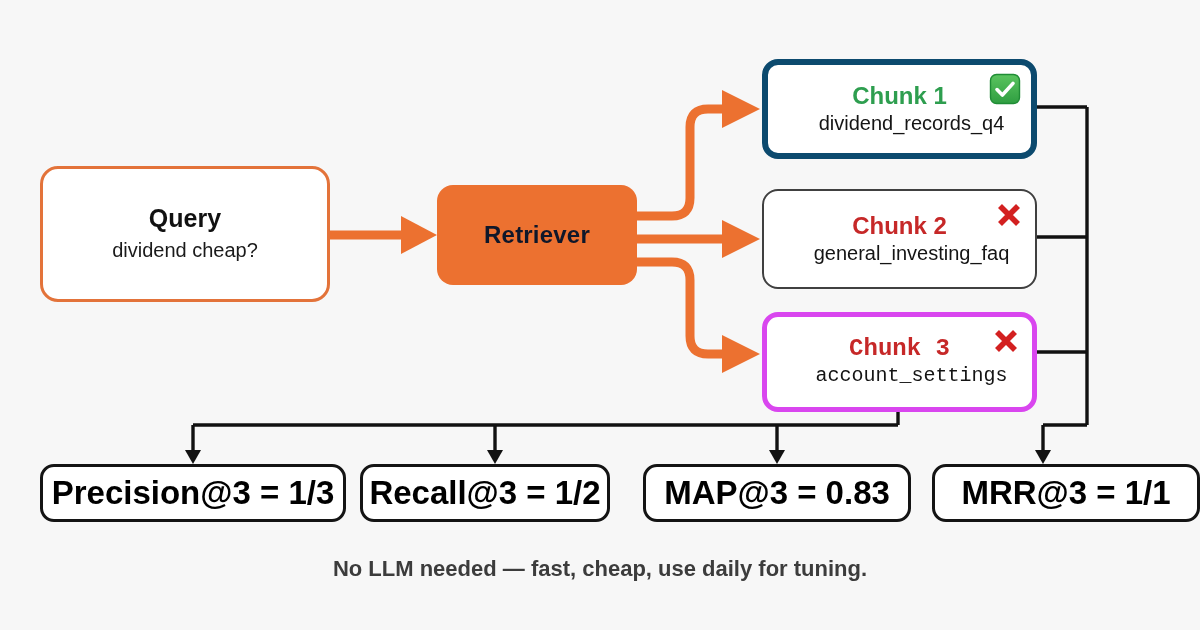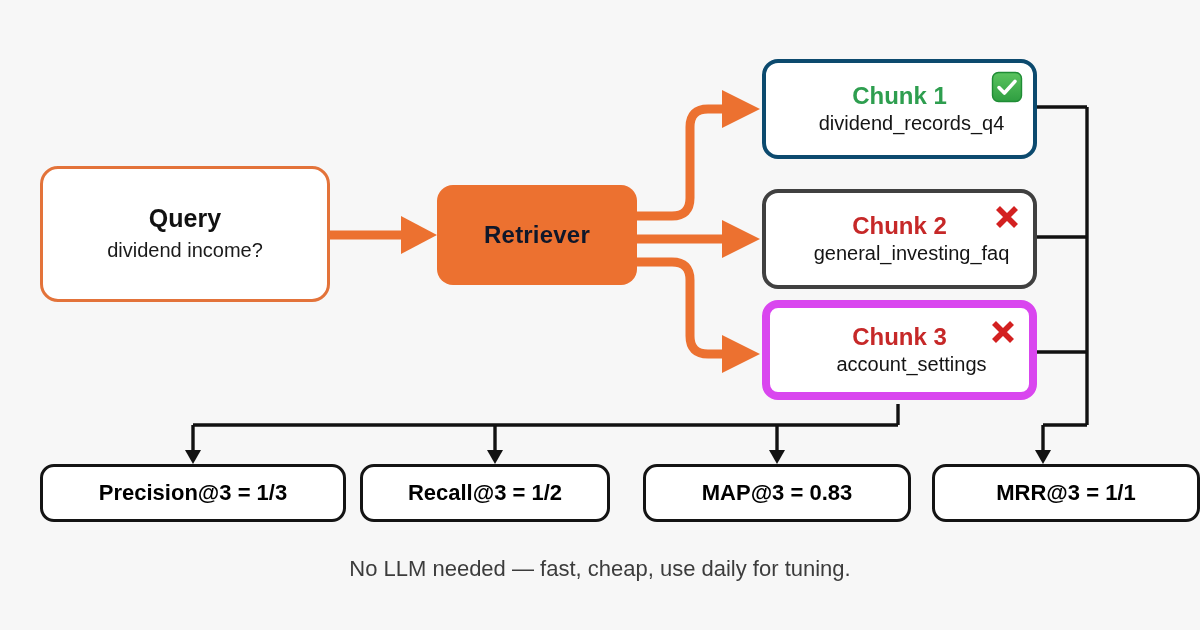--- a/index.html
+++ b/index.html
@@ -20,43 +20,43 @@
   #query-box{left:40px;top:166px;width:290px;height:136px;border:3px solid #e3733a;border-radius:18px;}
   #query-title{font-size:25px;font-weight:bold;color:#111;line-height:1.1;margin-bottom:6px;}
   #query-body{font-size:20px;color:#1a1a1a;line-height:1.26;text-align:center;}
 
   
   #retriever-box{left:437px;top:185px;width:200px;height:100px;background:#ec7130;border:none;border-radius:16px;}
   #retriever-label{font-size:24px;font-weight:bold;color:#0f172a;letter-spacing:.2px;}
 
   
   .chunk{width:275px;height:100px;border-radius:16px;}
-  #chunk1-box{left:762px;top:59px;border:4px solid #0c4a6e;}
-  #chunk2-box{left:762px;top:189px;border:4px solid #404040;}
-  #chunk3-box{left:762px;top:300px;border:8px solid #d946ef;}
+  #chunk1-box{left:762px;top:59px;border:6px solid #0c4a6e;}
+  #chunk2-box{left:762px;top:189px;border:2px solid #404040;}
+  #chunk3-box{left:762px;top:312px;border:5px solid #d946ef;font-family:Liberation Mono, monospace;}
   .chunk-title{font-size:24px;font-weight:bold;line-height:1.1;margin-bottom:2px;}
   #chunk1-title{color:#2e9e4f;}
   #chunk2-title,#chunk3-title{color:#c62828;}
   .chunk-sub{font-size:20px;color:#141414;line-height:1.2;margin-left:24px;}
 
   .badge{position:absolute;top:7px;right:9px;width:34px;height:34px;
          display:flex;align-items:center;justify-content:center;}
   .badge svg{display:block;}
 
   
   .metric{height:58px;border:3px solid #141414;border-radius:14px;background:#fff;
-          font-size:22px;font-weight:bold;color:#000;}
+          font-size:33px;font-weight:bold;color:#000;}
   #metric-0{left:40px;top:464px;width:306px;}
   #metric-1{left:360px;top:464px;width:250px;}
   #metric-2{left:643px;top:464px;width:268px;justify-content:center;}
   #metric-3{left:932px;top:464px;width:268px;}
 
   
   #caption{position:absolute;left:0;top:556px;width:1200px;text-align:center;
-           font-size:22px;color:#3c3c3c;}
+           font-size:22px;color:#3c3c3c;font-weight:bold;}
 </style>
 </head>
 <body>
 
 <div id="stage">
 
   <svg id="wires" viewBox="0 0 1200 630" xmlns="http://www.w3.org/2000/svg">
 
     <g>
       <path d="M330 235 H 405" stroke="#ec7130" stroke-width="9" fill="none"></path>
@@ -100,21 +100,21 @@
       <path d="M1043 425 V 452"></path>
     </g>
     <g fill="#111">
       <path d="M1035 450 L 1043 464 L 1051 450 Z"></path>
     </g>
   </svg>
 
   <div class="box" id="query-box">
     <div id="query-title">Query</div>
     <div id="query-body">
-      <div>dividend income?</div>
+      <div>dividend cheap?</div>
     </div>
   </div>
 
   <div class="box" id="retriever-box">
     <div id="retriever-label">Retriever</div>
   </div>
 
   <div class="box chunk" id="chunk1-box">
     <div class="badge">
       <svg width="32" height="32" viewBox="0 0 32 32" xmlns="http://www.w3.org/2000/svg">

